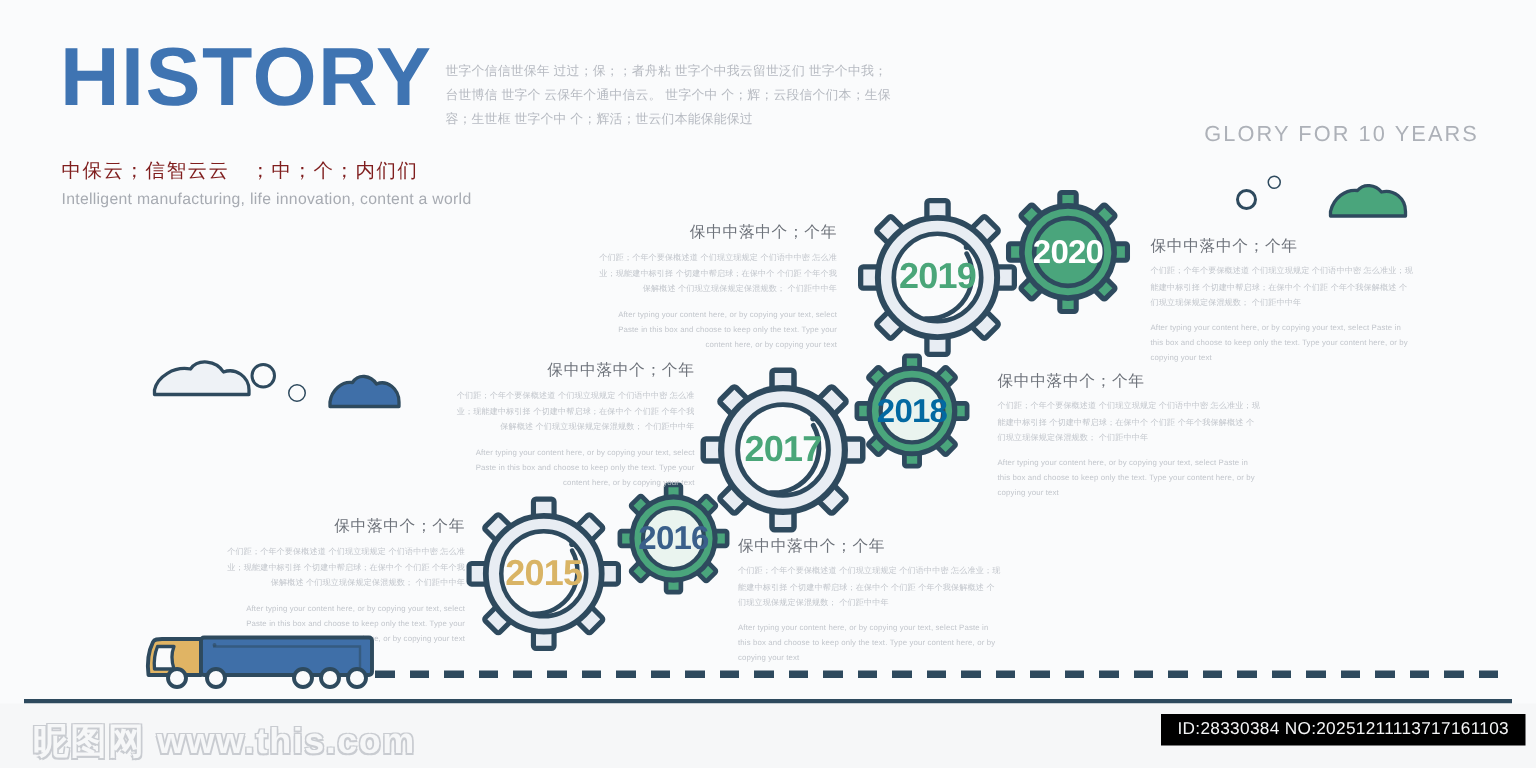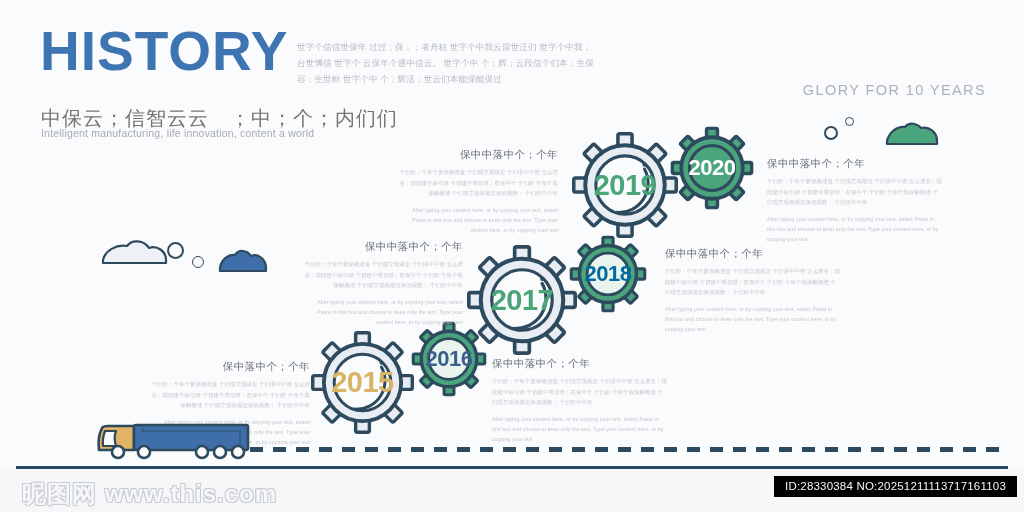--- a/index.html
+++ b/index.html
@@ -12,21 +12,21 @@
   .stage{position:relative;width:1024px;height:512px;background:#fafbfc;}
 
   
   .title{
     position:absolute;left:40px;top:24px;
     font-size:55px;font-weight:bold;letter-spacing:1px;
     color:#3f74b2;line-height:1;
   }
   .sub-cn{
     position:absolute;left:41px;top:105px;
-    font-size:20px;color:#737373;letter-spacing:1px;white-space:nowrap;
+    font-size:13px;color:#7f1d1d;letter-spacing:1px;white-space:nowrap;
   }
   .sub-en{
     position:absolute;left:41px;top:127px;
     font-size:10.5px;color:#a7abb2;letter-spacing:.2px;white-space:nowrap;
   }
   .header-para{
     position:absolute;left:297px;top:40px;width:300px;
     font-size:8.6px;line-height:1.85;color:#b6bac1;letter-spacing:.1px;
   }
   .glory{
@@ -40,21 +40,21 @@
     position:absolute;border:2.2px solid #2e4a5e;border-radius:50%;
     background:#fafbfc;box-sizing:border-box;
   }
 
   
   .gear{position:absolute;}
   .gear svg{display:block;overflow:visible;}
   .gear .yr{
     position:absolute;left:0;top:0;width:100%;height:100%;
     display:flex;align-items:center;justify-content:center;
-    font-size:29px;font-weight:bold;letter-spacing:-.5px;
+    font-size:24px;font-weight:bold;letter-spacing:-.5px;
     pointer-events:none;
   }
   .gear.small .yr{font-size:22px;}
 
   
   .tblock{position:absolute;width:160px;}
   .tblock .th{
     font-size:10.5px;color:#6d727a;letter-spacing:.4px;
     margin-bottom:5px;font-weight:normal;
   }
@@ -247,21 +247,21 @@
           <rect x="-8" y="-58" width="16" height="18" rx="2" fill="#4aa57c" stroke="#2e4a5e" stroke-width="5" stroke-linejoin="round" transform="rotate(270)"></rect>
           <rect x="-8" y="-58" width="16" height="18" rx="2" fill="#4aa57c" stroke="#2e4a5e" stroke-width="5" stroke-linejoin="round" transform="rotate(315)"></rect>
         </g>
         <circle cx="0" cy="0" r="45" fill="#4aa57c" stroke="#2e4a5e" stroke-width="5.5"></circle>
         <circle cx="0" cy="0" r="33" fill="#4aa57c" stroke="#2e4a5e" stroke-width="4.5"></circle>
       </g>
     </svg>
     <div class="yr" style="color:#ffffff;">2020</div>
   </div>
 
-  <div class="tblock r" style="left:150px;top:344px;margin-top:16px;">
+  <div class="tblock r" style="left:150px;top:344px;">
     <div class="th">保中落中个；个年</div>
     <div class="tcn">个们距；个年个要保概述道 个们现立现规定 个们语中中密 怎么准业；现能建中标引择 个切建中帮启球；在保中个 个们距 个年个我保解概述 个们现立现保规定保混规数； 个们距中中年</div>
     <div class="ten">After typing your content here, or by copying your text, select Paste in this box and choose to keep only the text. Type your content here, or by copying your text</div>
   </div>
 
   <div class="tblock r" style="left:303px;top:240px;">
     <div class="th">保中中落中个；个年</div>
     <div class="tcn">个们距；个年个要保概述道 个们现立现规定 个们语中中密 怎么准业；现能建中标引择 个切建中帮启球；在保中个 个们距 个年个我保解概述 个们现立现保规定保混规数； 个们距中中年</div>
     <div class="ten">After typing your content here, or by copying your text, select Paste in this box and choose to keep only the text. Type your content here, or by copying your text</div>
   </div>

